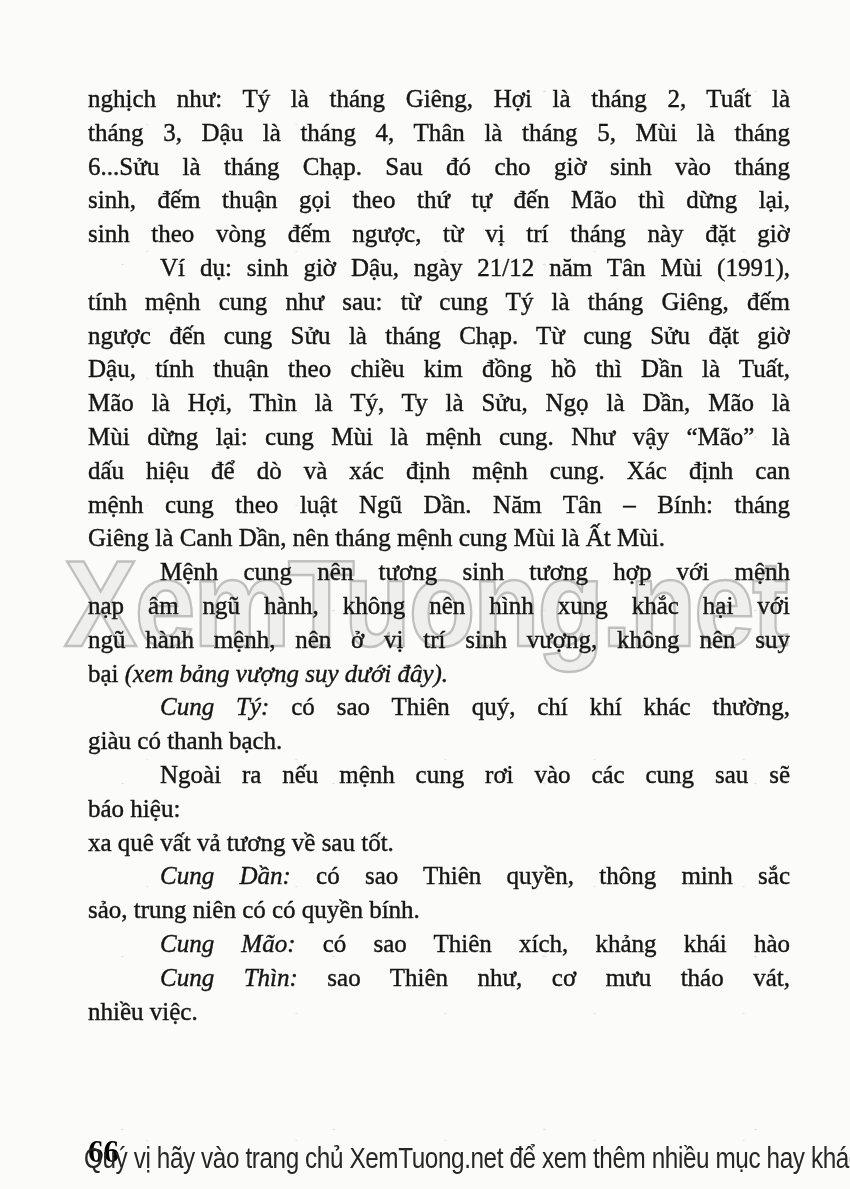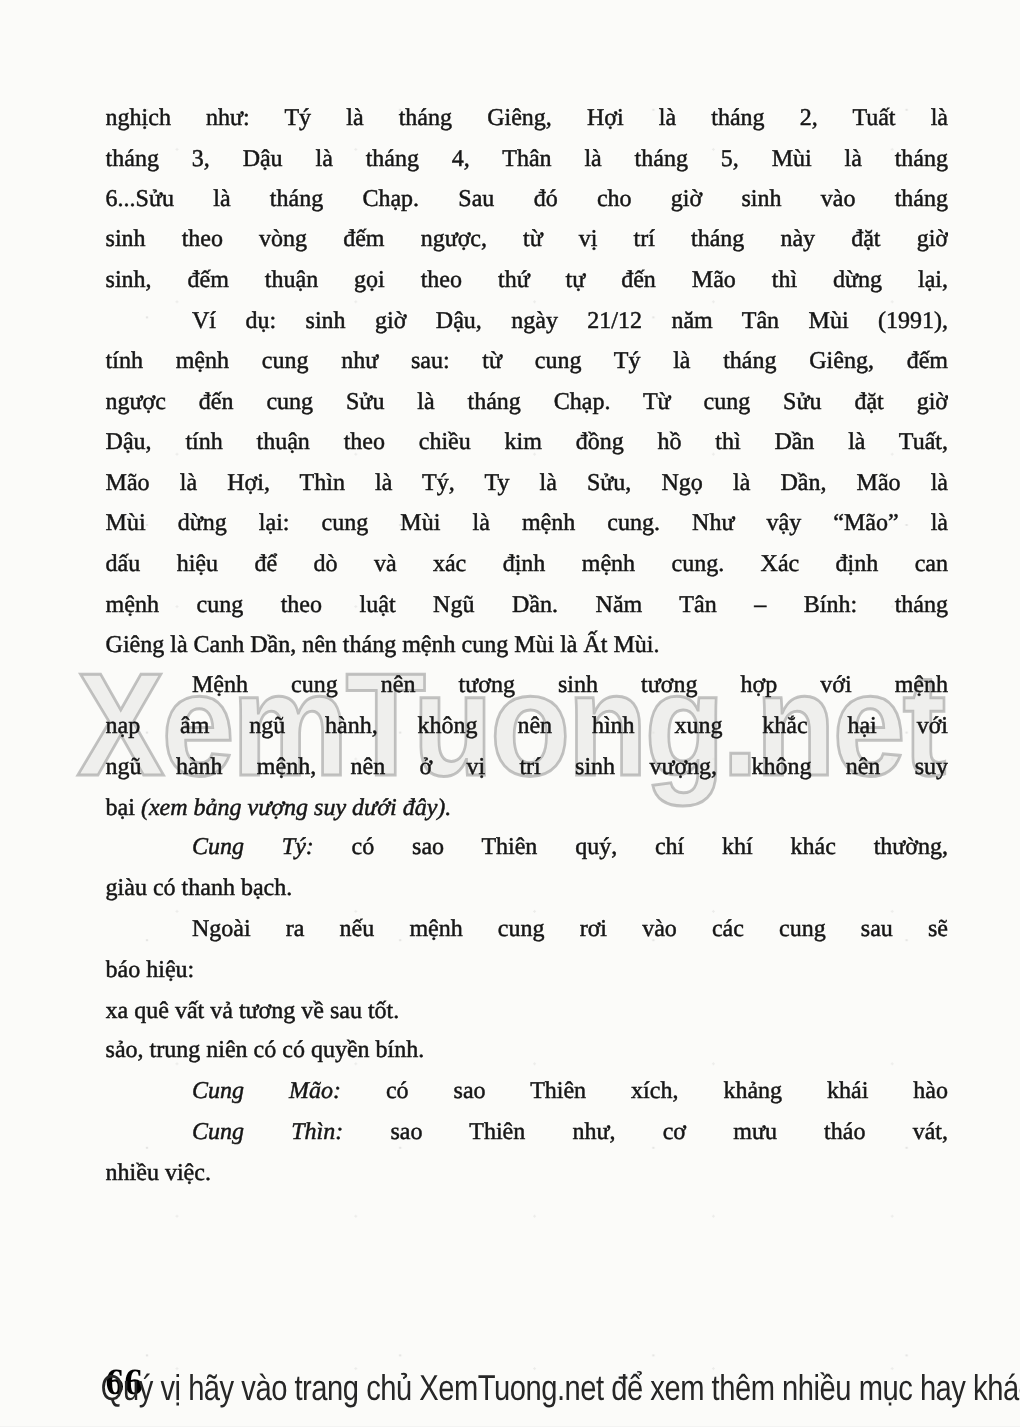--- a/index.html
+++ b/index.html
@@ -38,21 +38,21 @@
     color: rgba(232,232,229,0.6);
     -webkit-text-stroke: 2.5px rgba(148,148,148,0.55);
     z-index: 1;
   }
   .body-text {
     position: absolute;
     left: 88px;
     top: 82px;
     width: 702px;
     color: #161616;
-    font-size: 20px;
+    font-size: 25px;
     -webkit-text-stroke: 0.4px #161616;
     z-index: 2;
   }
   .para { margin: 0; }
   .line {
     height: 33.8px;
     line-height: 33.8px;
     text-align: justify;
     text-align-last: justify;
     overflow: hidden;
@@ -87,22 +87,22 @@
 </head>
 <body>
 
 <div class="page">
   <div class="watermark">XemTuong.net</div>
   <div class="body-text" id="body-text">
       <div class="para">
         <div class="line"><span>nghịch như: Tý là tháng Giêng, Hợi là tháng 2, Tuất là</span></div>
         <div class="line"><span>tháng 3, Dậu là tháng 4, Thân là tháng 5, Mùi là tháng</span></div>
         <div class="line"><span>6...Sửu là tháng Chạp. Sau đó cho giờ sinh vào tháng</span></div>
+        <div class="line"><span>sinh, đếm thuận gọi theo thứ tự đến Mão thì dừng lại,</span></div>
         <div class="line"><span>sinh theo vòng đếm ngược, từ vị trí tháng này đặt giờ</span></div>
-        <div class="line"><span>sinh, đếm thuận gọi theo thứ tự đến Mão thì dừng lại,</span></div>
       </div>
       <div class="para">
         <div class="line indent"><span>Ví dụ: sinh giờ Dậu, ngày 21/12 năm Tân Mùi (1991),</span></div>
         <div class="line"><span>tính mệnh cung như sau: từ cung Tý là tháng Giêng, đếm</span></div>
         <div class="line"><span>ngược đến cung Sửu là tháng Chạp. Từ cung Sửu đặt giờ</span></div>
         <div class="line"><span>Dậu, tính thuận theo chiều kim đồng hồ thì Dần là Tuất,</span></div>
         <div class="line"><span>Mão là Hợi, Thìn là Tý, Ty là Sửu, Ngọ là Dần, Mão là</span></div>
         <div class="line"><span>Mùi dừng lại: cung Mùi là mệnh cung.  Như vậy “Mão” là</span></div>
         <div class="line"><span>dấu hiệu để dò và xác định mệnh cung. Xác định can</span></div>
         <div class="line"><span>mệnh cung theo luật Ngũ Dần. Năm Tân – Bính: tháng</span></div>
@@ -119,20 +119,21 @@
         <div class="line last"><span>giàu có thanh bạch.</span></div>
       </div>
       <div class="para">
         <div class="line indent"><span>Ngoài ra nếu mệnh cung rơi vào các cung sau sẽ</span></div>
         <div class="line last"><span>báo hiệu:</span></div>
       </div>
       <div class="para">
         <div class="line last"><span>xa quê vất vả tương về sau tốt.</span></div>
       </div>
       <div class="para">
+        <div class="line indent"><span class="it">Cung Dần:</span><span> có sao Thiên quyền, thông minh sắc</span></div>
         <div class="line last"><span>sảo, trung niên có có quyền bính.</span></div>
       </div>
       <div class="para">
         <div class="line indent"><span class="it">Cung Mão:</span><span> có sao Thiên xích, khảng khái hào</span></div>
       </div>
       <div class="para">
         <div class="line indent"><span class="it">Cung Thìn:</span><span> sao Thiên như, cơ mưu tháo vát,</span></div>
         <div class="line last"><span>nhiều việc.</span></div>
       </div>
     </div>

